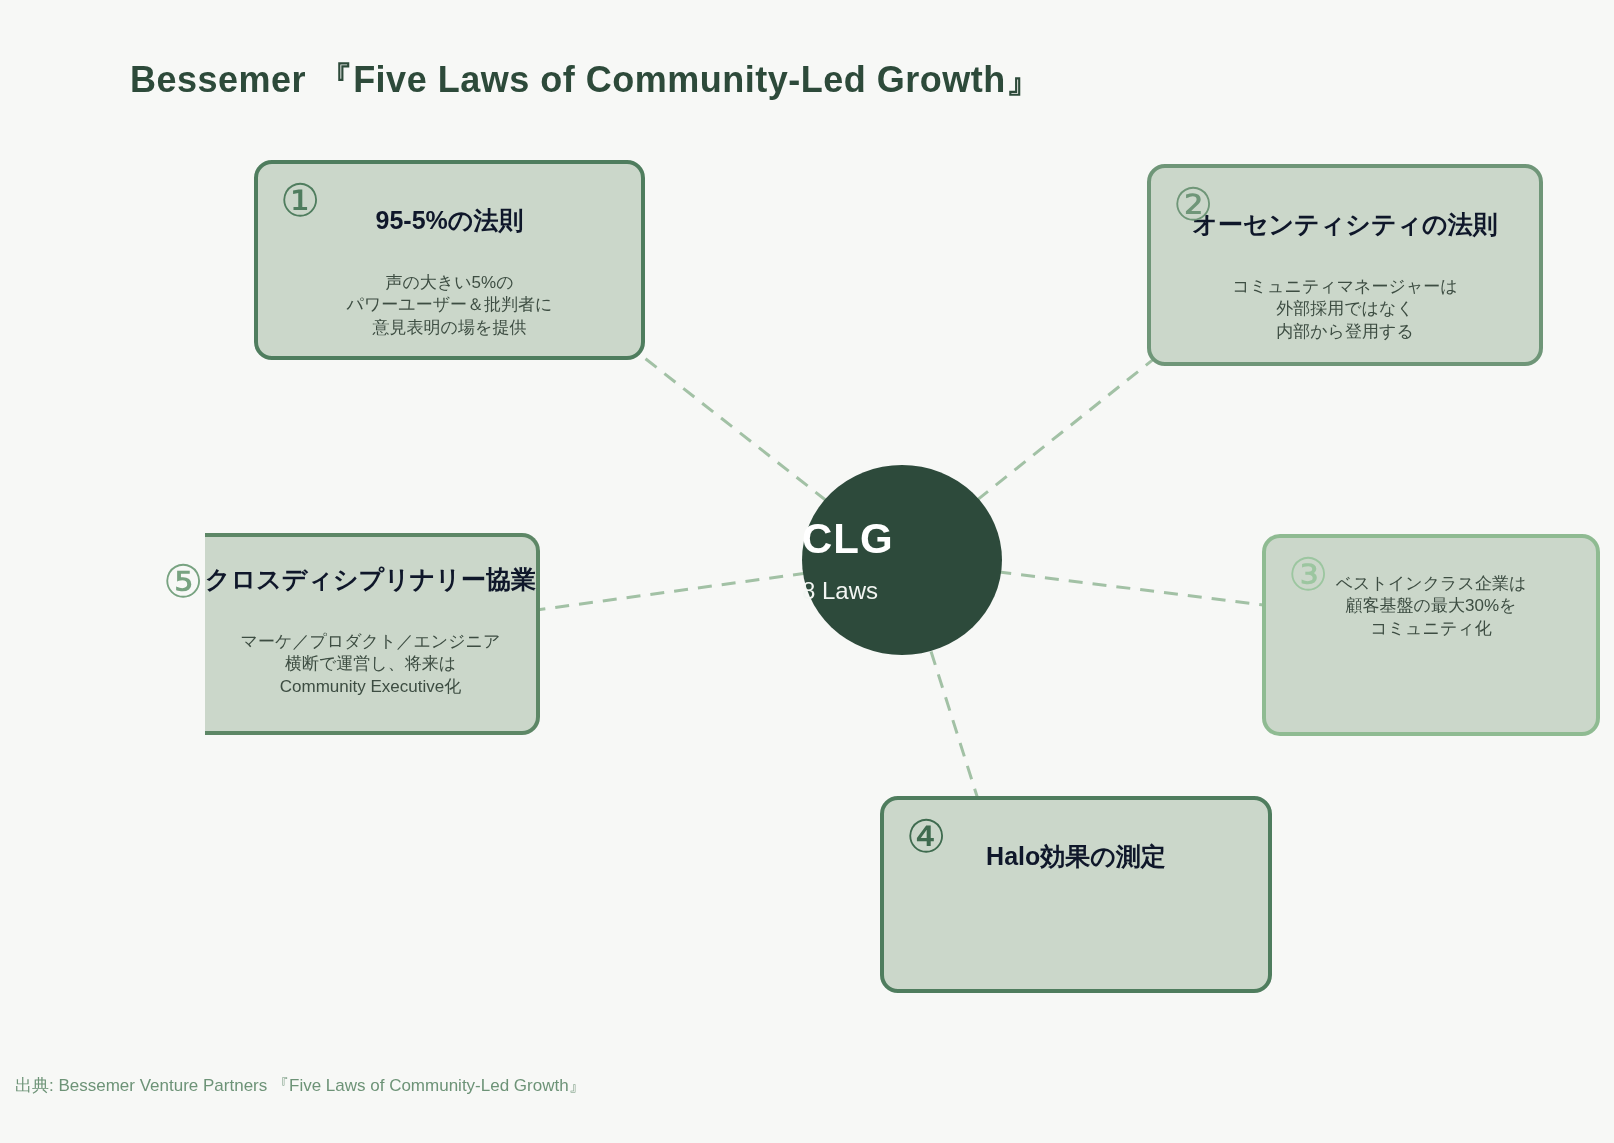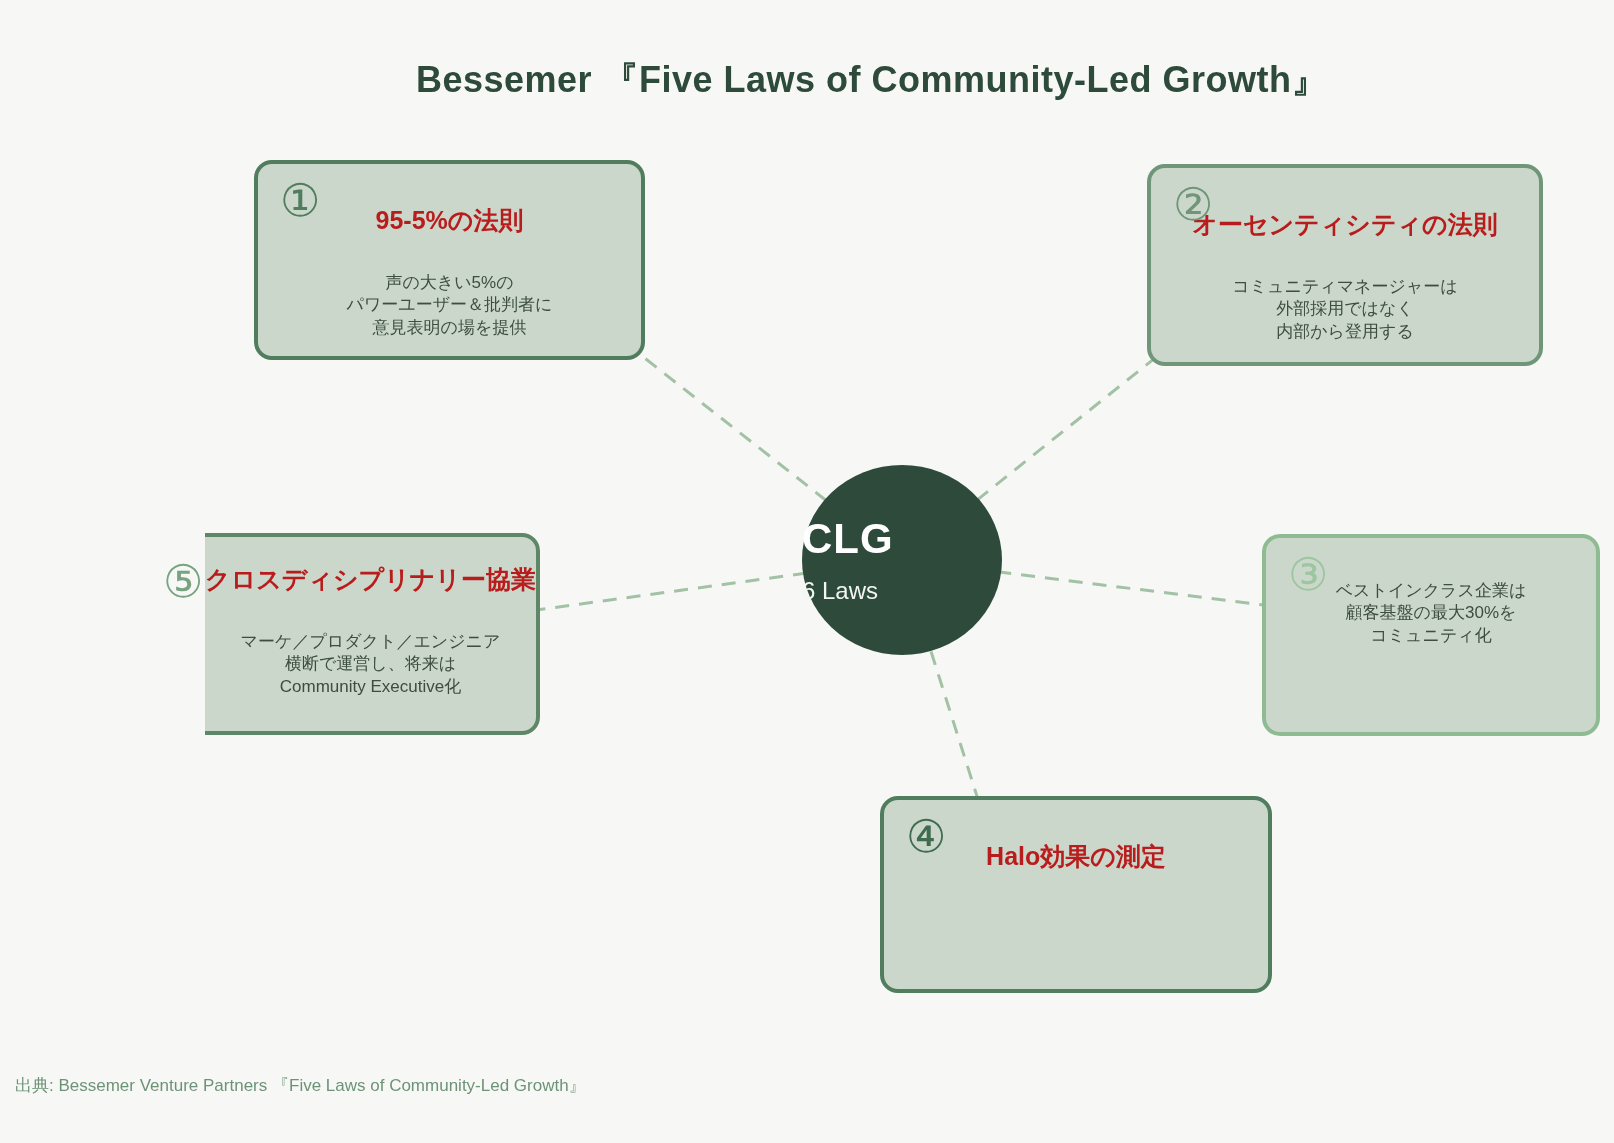--- a/index.html
+++ b/index.html
@@ -17,21 +17,20 @@
   }
   .connector-svg {
     position: absolute;
     left: 0; top: 0;
     width: 1614px; height: 1143px;
     z-index: 1;
   }
   .header {
     position: absolute;
     left: 130px; right: 0; top: 56px;
-    text-align: center;
     z-index: 4;
   }
   .main-title {
     font-size: 36px;
     font-weight: bold;
     color: #2d4a3a;
     letter-spacing: 0.5px;
   }
   .subtitle {
     margin-top: 40px;
@@ -52,34 +51,34 @@
   .law-number {
     position: absolute;
     left: 22px; top: 14px;
     font-size: 45px;
     line-height: 1;
     font-weight: normal;
   }
   .box-title {
     font-size: 25px;
     font-weight: bold;
-    color: #b91c1c;
+    color: #0f172a;
     white-space: pre-line;
     line-height: 1.35;
   }
   .box-body {
     margin-top: 34px;
     font-size: 17px;
     color: #3d4d42;
     white-space: pre-line;
     line-height: 1.32;
   }
   #law-box-1, #law-box-2, #law-box-4 { padding-top: 40px; }
   #law-box-3, #law-box-5 { padding-top: 26px; }
-  #law-box-3 .box-body { margin-top: 16px; }
+  #law-box-3 .box-body { margin-top: 9px; }
   #law-box-5 { border-left: none; border-top-left-radius: 0; border-bottom-left-radius: 0; }
   #law-box-5 .law-number { left: -42px; top: 22px; }
   #law-box-5 .box-title { white-space: nowrap; }
   .center-node {
     position: absolute;
     left: 802px; top: 465px;
     width: 200px; height: 190px;
     border-radius: 50%;
     background: #2d4a3b;
     z-index: 3;
@@ -157,18 +156,18 @@
   <div class="law-box" id="law-box-5" style="left: 205px; top: 533px; width: 335px; height: 202px; border-color: rgb(93, 135, 102); background: rgb(203, 215, 202);">
     <span class="law-number" style="color: rgb(120, 163, 129);">⑤</span>
     <div class="box-title">クロスディシプリナリー協業</div>
     <div class="box-body">マーケ／プロダクト／エンジニア
 横断で運営し、将来は
 Community Executive化</div>
   </div>
 
   <div class="center-node" style="background: rgb(45, 74, 59);">
     <div class="center-label" style="color: rgb(255, 255, 255);">CLG</div>
-    <div class="center-sublabel">6 Laws</div>
+    <div class="center-sublabel">8 Laws</div>
   </div>
 
   <div class="source-note">出典: Bessemer Venture Partners 『Five Laws of Community-Led Growth』</div>
 
 </div>
 
 </body></html>

